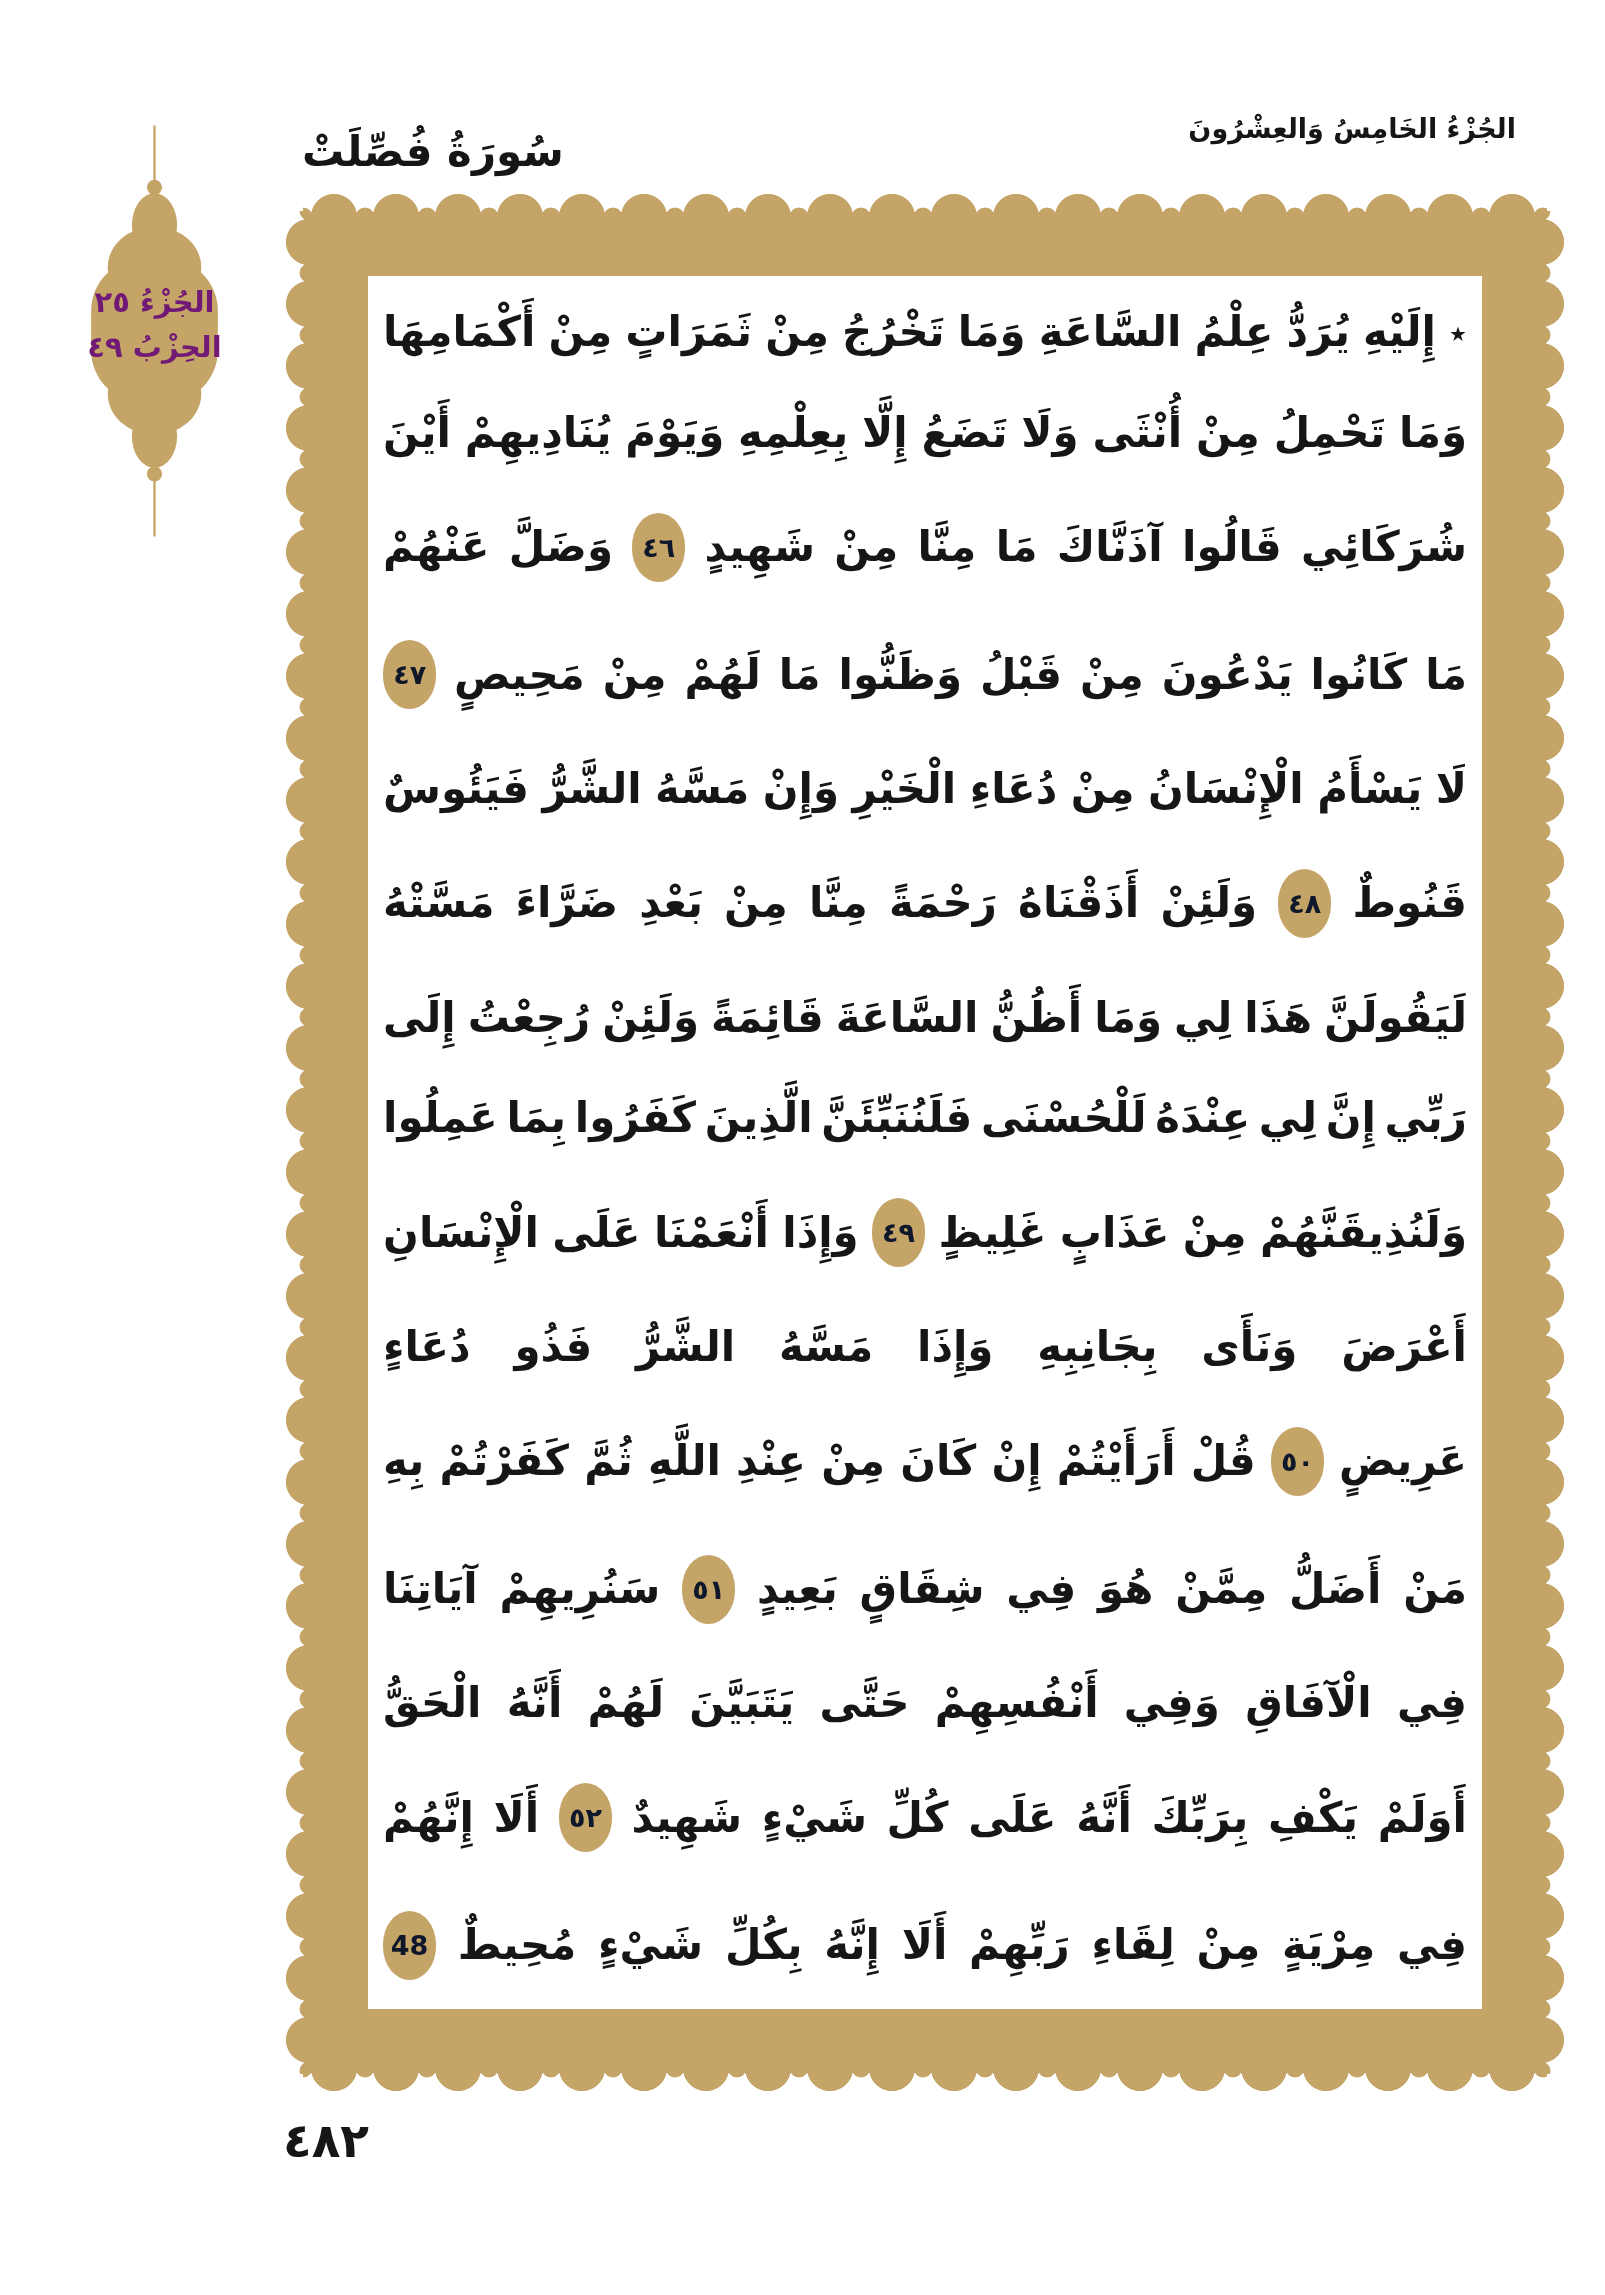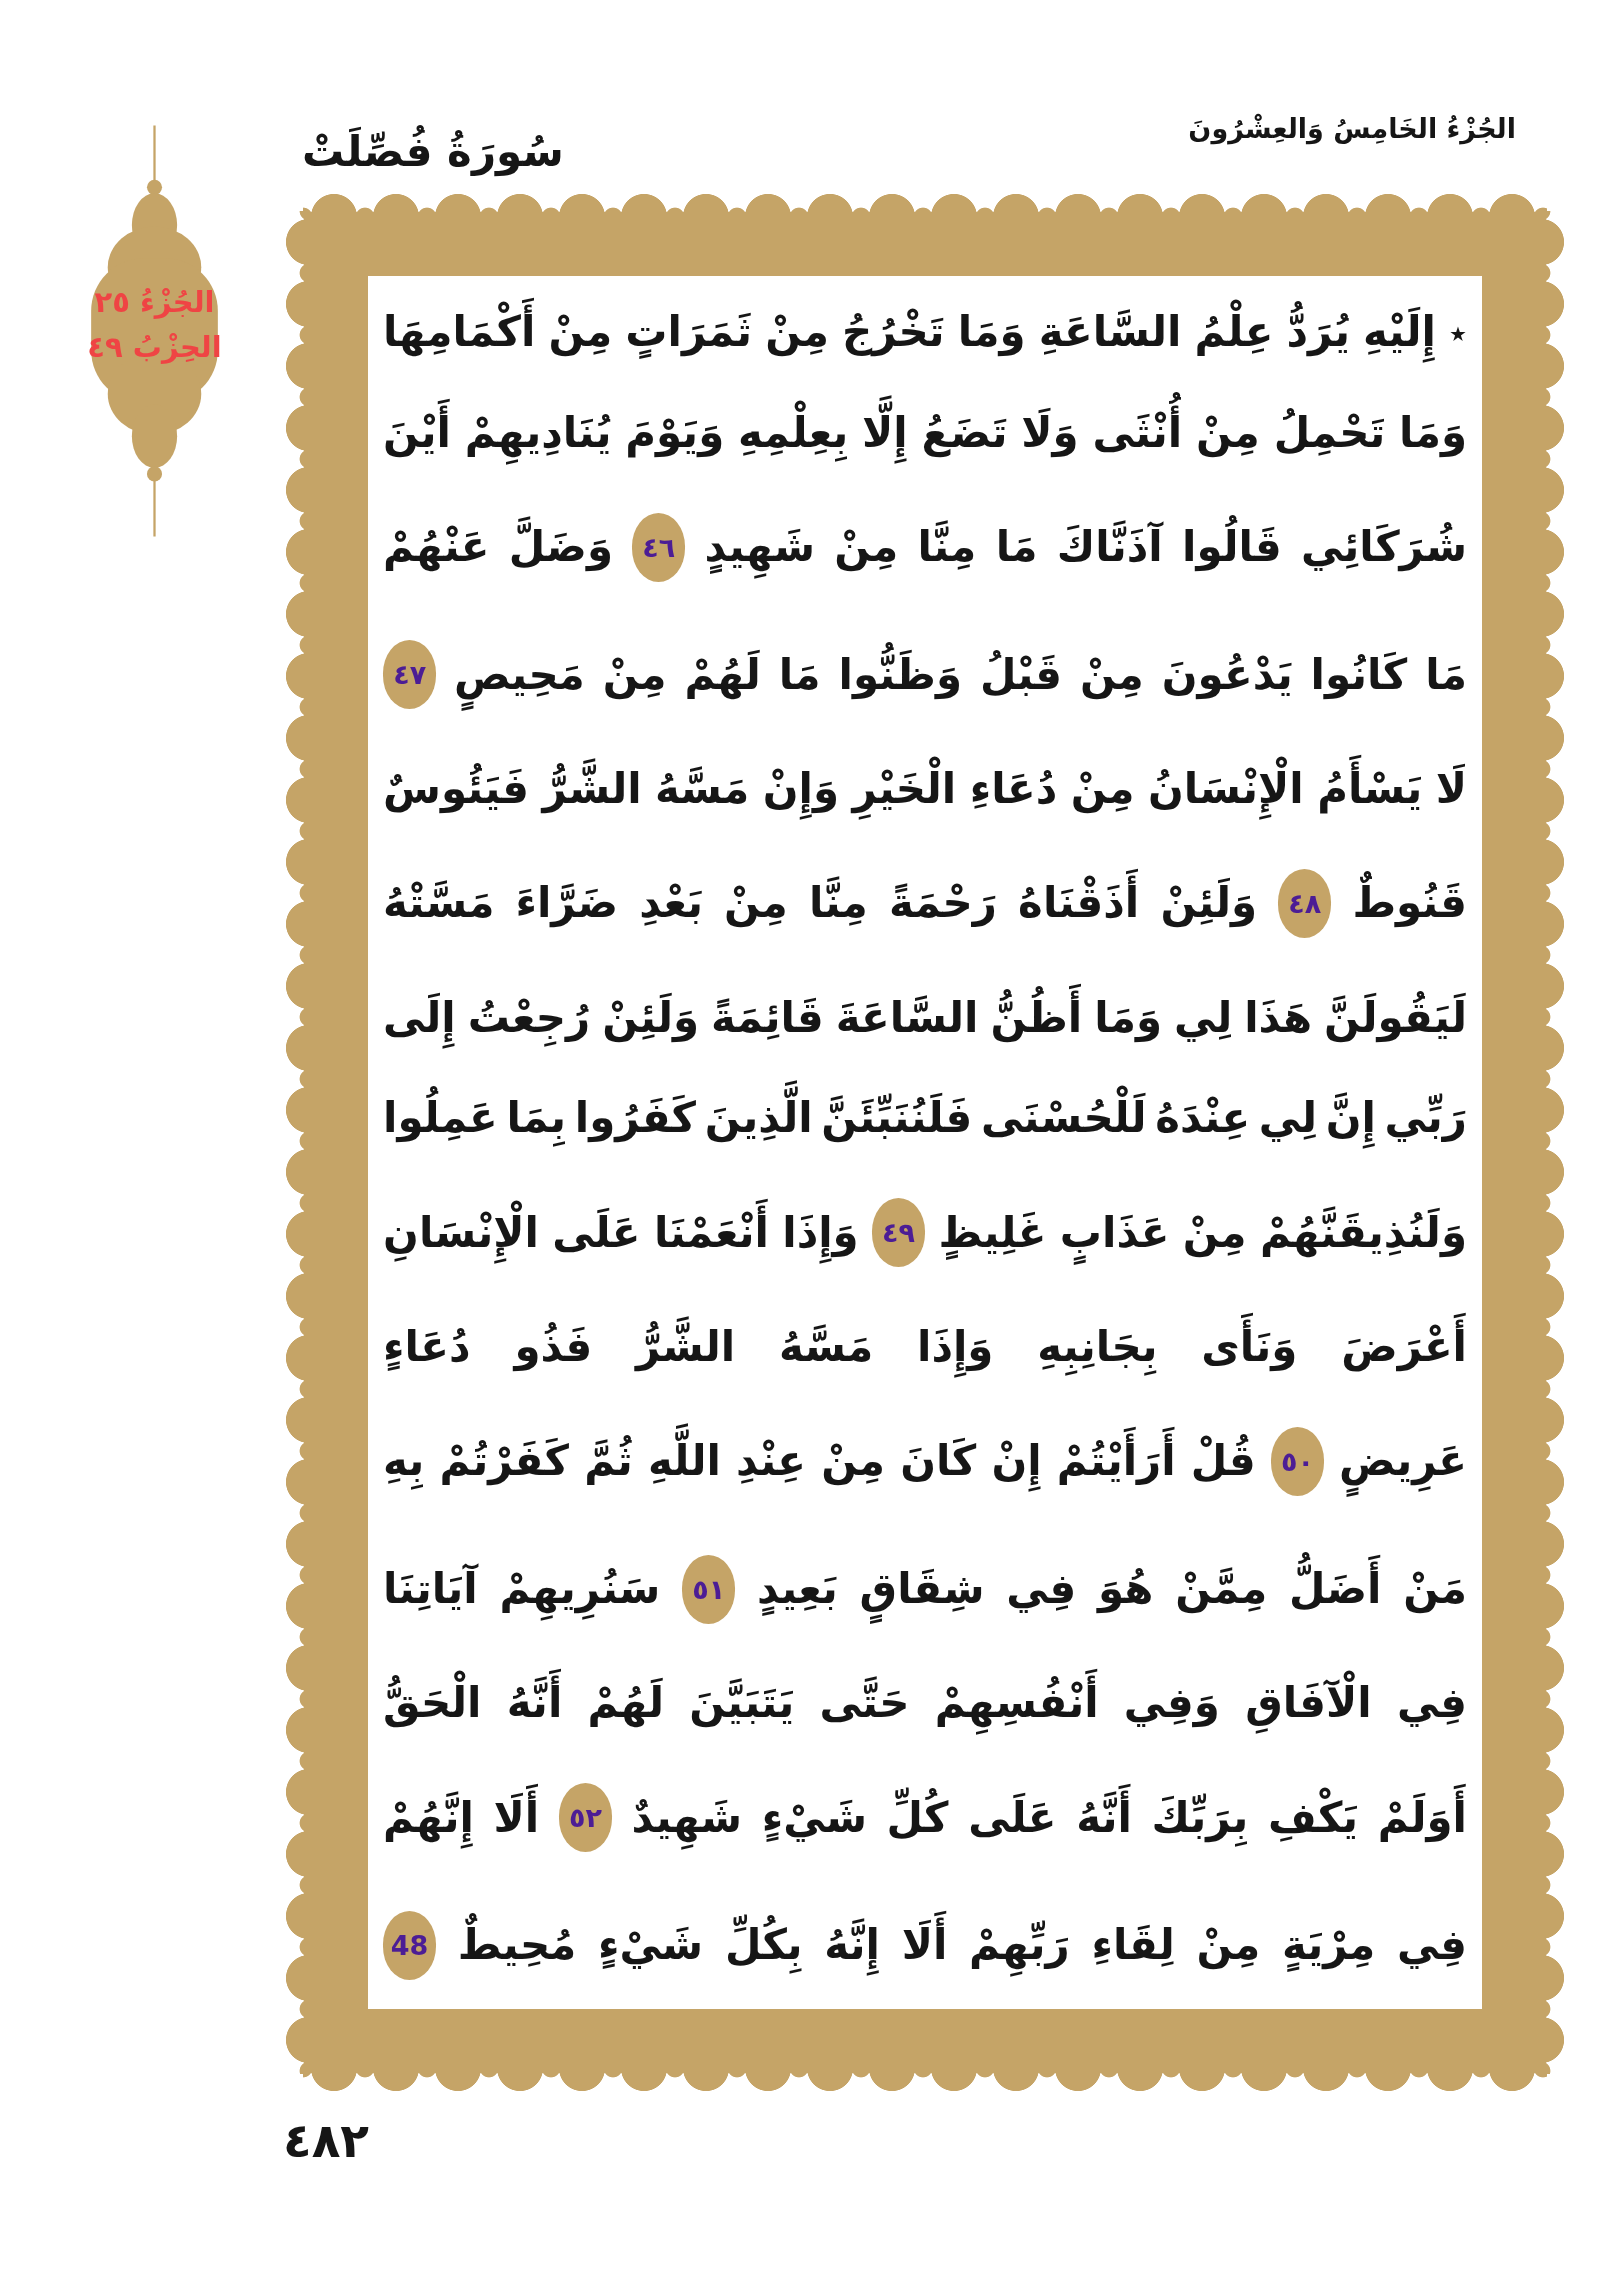--- a/index.html
+++ b/index.html
@@ -15,21 +15,21 @@
   }
   
   .hdr{position:absolute;color:var(--ink);white-space:nowrap;}
   .hdr.surah{left:302px;top:113px;font-size:42px;font-weight:bold;margin-top:14px;}
   .hdr.juz{right:89px;top:113px;font-size:27px;font-weight:bold;}
   
   .margin-badge{position:absolute;left:64px;top:125px;width:181px;height:412px;}
   .margin-badge svg{position:absolute;inset:0;width:100%;height:100%;}
   .badge-labels{
     position:absolute;left:0;right:0;top:155px;text-align:center;
-    font-size:29px;font-weight:bold;line-height:1.55;color:#ef4444;
+    font-size:29px;font-weight:bold;line-height:1.55;color:#701a75;
   }
   
   .frame{position:absolute;left:283px;top:191px;width:1284px;height:1903px;}
   .band{position:absolute;inset:21px;background:var(--gold);}
   .inner{position:absolute;inset:85px;background:#ffffff;}
   .scallop{position:absolute;}
   .scallop.top{
     left:19.6px;right:19.6px;top:0;height:26px;
     background:
       radial-gradient(circle 23.4px at 50% 100%, var(--gold) 0 22.7px, transparent 23.4px),
@@ -76,21 +76,21 @@
     width:100%;
   }
   .qline .word{
     font-size:42px;font-weight:bold;color:var(--ink);white-space:nowrap;
     line-height:1;
   }
   .vmark{
     display:inline-flex;align-items:center;justify-content:center;
     width:53px;height:69px;flex:0 0 auto;
     background:var(--gold);border-radius:52% 52% 52% 52% / 50% 50% 50% 50%;
-    font-size:27px;font-weight:bold;color:#4c1d95;
+    font-size:27px;font-weight:bold;color:#0f172a;
   }
   .hizbstar{
     font-size:33px;font-weight:bold;color:var(--ink);
     align-self:center;flex:0 0 auto;
   }
   
   .pagenum{
     position:absolute;left:283px;width:1284px;top:2113px;
     text-align:left;font-size:47px;font-weight:bold;color:var(--ink);
   }

